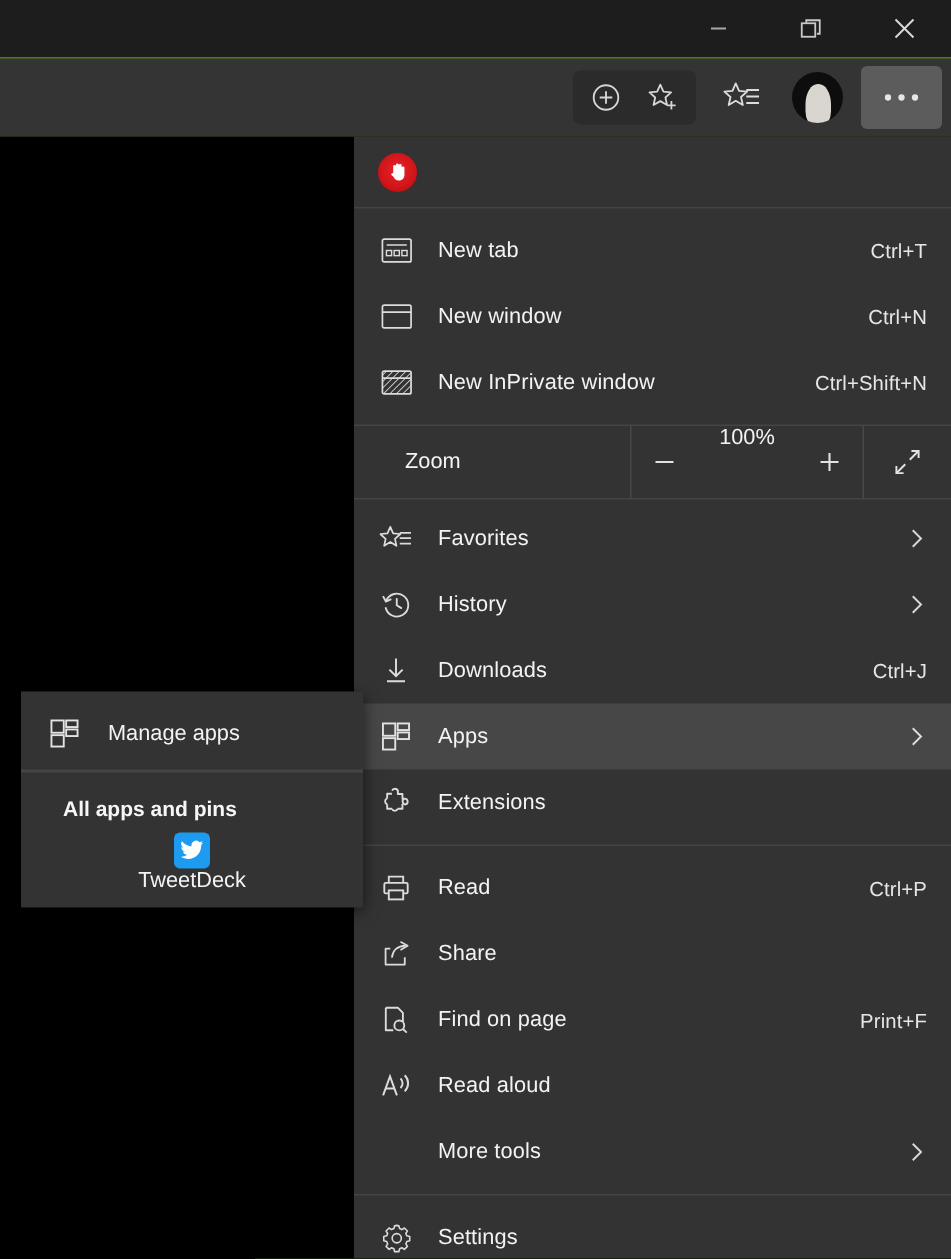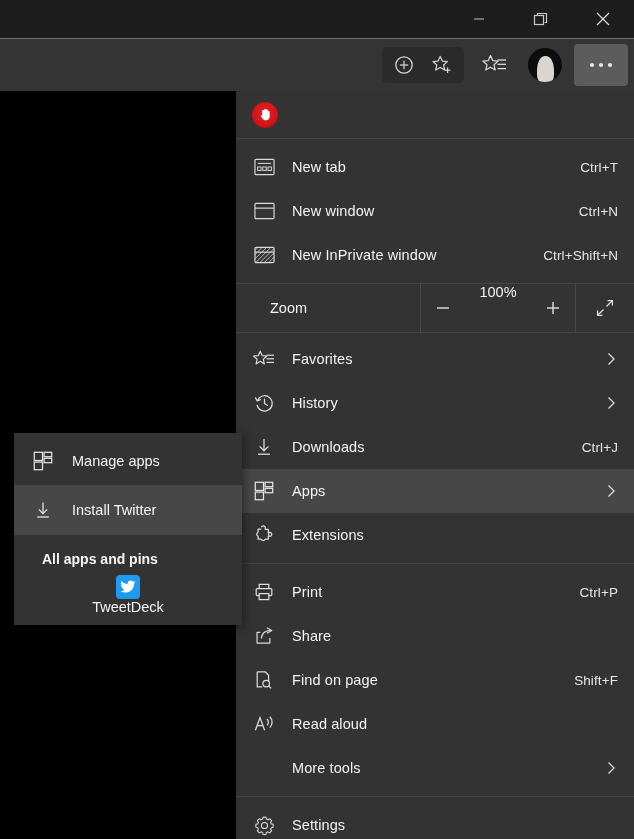--- a/index.html
+++ b/index.html
@@ -2,21 +2,21 @@
 <html><head>
 <meta charset="utf-8">
 <style>
   * { box-sizing: border-box; margin: 0; padding: 0; }
   html, body {
     width: 634px; height: 839px;
     background: #000000;
     font-family: "Liberation Sans", sans-serif;
     overflow: hidden;
   }
-  .screen { position: relative; width: 634px; height: 839px; background: #737373; }
+  .screen { position: relative; width: 634px; height: 839px; background: #4d7c0f; }
 
   
   .titlebar {
     position: absolute; left: 0; top: 0; width: 634px; height: 38px;
     background: #1d1d1d;
   }
   .win-btns { position: absolute; right: 0; top: 0; height: 38px; display: flex; }
   .win-btn {
     width: 62px; height: 38px; display: flex; align-items: center; justify-content: center;
   }
@@ -97,21 +97,21 @@
   .zoom-ctrls {
     display: flex; 
     border-left: 1px solid #484848; border-right: 1px solid #484848;
   }
   .zbtn { width: 44px; height: 100%; display: flex; align-items: center; justify-content: center; }
   .zval { width: 66px; text-align: center; font-size: 14.5px; color: #f3f3f3; }
   .zfull { width: 58px; display: flex; align-items: center; justify-content: center; }
 
   
   .submenu {
-    position: absolute; left: 14px; top: 433px; width: 228px;
+    position: absolute; left: 14px; top: 461px; width: 228px;
     background: #333333; color: #f2f2f2;
     box-shadow: 0 2px 10px rgba(0,0,0,.6);
     padding: 4px 0 6px 0;
   }
   .sub-mi { height: 48px; display: flex; align-items: center; }
   .sub-mi.hl { background: #474747; }
   .sub-ico { width: 58px; min-width: 58px; display: flex; align-items: center; justify-content: center; }
   .sub-label { font-size: 14.5px; color: #f3f3f3; }
   .sub-divider { height: 1px; background: #454545; }
   .sub-heading {
@@ -358,21 +358,21 @@
     <div class="menu-section">
 
       <div class="mi">
         <div class="mi-ico">
           <svg width="20" height="20" viewBox="0 0 20 20">
             <path d="M5.2 6.6 V2.4 H14.8 V6.6" fill="none" stroke="#dcdcdc" stroke-width="1.25"></path>
             <rect x="2.2" y="6.6" width="15.6" height="7" rx="1" fill="none" stroke="#dcdcdc" stroke-width="1.25"></rect>
             <rect x="5.2" y="11.6" width="9.6" height="6" fill="#333" stroke="#dcdcdc" stroke-width="1.25"></rect>
           </svg>
         </div>
-        <span class="mi-label">Print</span>
+        <span class="mi-label">Read</span>
         <span class="mi-accel">Ctrl+P</span>
       </div>
 
       <div class="mi">
         <div class="mi-ico">
           <svg width="21" height="20" viewBox="0 0 22 20">
             <path d="M6.5 6.2 H3.2 V17.4 H16.6 V12.2" fill="none" stroke="#dcdcdc" stroke-width="1.25" stroke-linejoin="round"></path>
             <path d="M7.6 12.6 C8.4 6.6 12.4 4.4 17.2 4.2" fill="none" stroke="#dcdcdc" stroke-width="1.25"></path>
             <path d="M13.6 1.4 L18.6 4.2 L13.6 7.2" fill="none" stroke="#dcdcdc" stroke-width="1.25" stroke-linejoin="round"></path>
           </svg>
@@ -383,21 +383,21 @@
       <div class="mi">
         <div class="mi-ico">
           <svg width="20" height="20" viewBox="0 0 20 20">
             <path d="M3.2 1.8 H11.2 L14.6 5.2 V11.2" fill="none" stroke="#dcdcdc" stroke-width="1.25" stroke-linejoin="round"></path>
             <path d="M3.2 1.8 V16.8 H8.2" fill="none" stroke="#dcdcdc" stroke-width="1.25" stroke-linejoin="round"></path>
             <circle cx="12.2" cy="13.6" r="3.3" fill="none" stroke="#dcdcdc" stroke-width="1.25"></circle>
             <line x1="14.6" y1="16.0" x2="17.2" y2="18.4" stroke="#dcdcdc" stroke-width="1.25"></line>
           </svg>
         </div>
         <span class="mi-label">Find on page</span>
-        <span class="mi-accel">Shift+F</span>
+        <span class="mi-accel">Print+F</span>
       </div>
 
       <div class="mi">
         <div class="mi-ico">
           <svg width="22" height="20" viewBox="0 0 22 20">
             <path d="M2.4 16.2 L7.0 3.6 L11.6 16.2" fill="none" stroke="#dcdcdc" stroke-width="1.3"></path>
             <line x1="4.2" y1="11.6" x2="9.8" y2="11.6" stroke="#dcdcdc" stroke-width="1.3"></line>
             <path d="M14.0 5.0 A4.4 4.4 0 0 1 14.0 11.4" fill="none" stroke="#dcdcdc" stroke-width="1.3"></path>
             <path d="M16.8 2.8 A7.6 7.6 0 0 1 16.8 13.6" fill="none" stroke="#dcdcdc" stroke-width="1.3"></path>
           </svg>
@@ -440,30 +440,20 @@
           <rect x="11.1" y="1.3" width="7.6" height="4.4" fill="none" stroke="#e4e4e4" stroke-width="1.25"></rect>
           <rect x="11.1" y="7.3" width="7.6" height="4.4" fill="none" stroke="#e4e4e4" stroke-width="1.25"></rect>
           <rect x="1.3" y="11.1" width="8.2" height="7.6" fill="none" stroke="#e4e4e4" stroke-width="1.25"></rect>
         </svg>
       </div>
       <span class="sub-label">Manage apps</span>
     </div>
 
     <div class="sub-divider"></div>
 
-    <div class="sub-mi hl">
-      <div class="sub-ico">
-        <svg width="20" height="20" viewBox="0 0 20 20">
-          <line x1="10" y1="2.4" x2="10" y2="13.4" stroke="#e2e2e2" stroke-width="1.3"></line>
-          <path d="M5.8 9.4 L10 13.6 L14.2 9.4" fill="none" stroke="#e2e2e2" stroke-width="1.3"></path>
-          <line x1="4.2" y1="17" x2="15.8" y2="17" stroke="#e2e2e2" stroke-width="1.3"></line>
-        </svg>
-      </div>
-      <span class="sub-label">Install Twitter</span>
-    </div>
 
     <div class="sub-divider"></div>
 
     <div class="sub-heading">All apps and pins</div>
 
     <div class="sub-mi" style="height:44px;flex-direction:column;">
       <div class="sub-ico">
         <div class="twitter-badge">
           <svg width="16" height="14" viewBox="0 0 16 14">
             <path d="M15.4 1.9 a6.2 6.2 0 0 1 -1.8 0.5 a3.1 3.1 0 0 0 1.4 -1.7 a6.2 6.2 0 0 1 -2.0 0.75 a3.1 3.1 0 0 0 -5.3 2.8 A8.8 8.8 0 0 1 1.3 0.9 a3.1 3.1 0 0 0 0.95 4.1 a3.0 3.0 0 0 1 -1.4 -0.4 a3.1 3.1 0 0 0 2.5 3.05 a3.1 3.1 0 0 1 -1.4 0.05 a3.1 3.1 0 0 0 2.9 2.15 A6.3 6.3 0 0 1 0.5 11.2 a8.8 8.8 0 0 0 4.8 1.4 c5.7 0 8.85 -4.75 8.85 -8.85 v-0.4 a6.3 6.3 0 0 0 1.25 -1.45 z" fill="#ffffff"></path>

